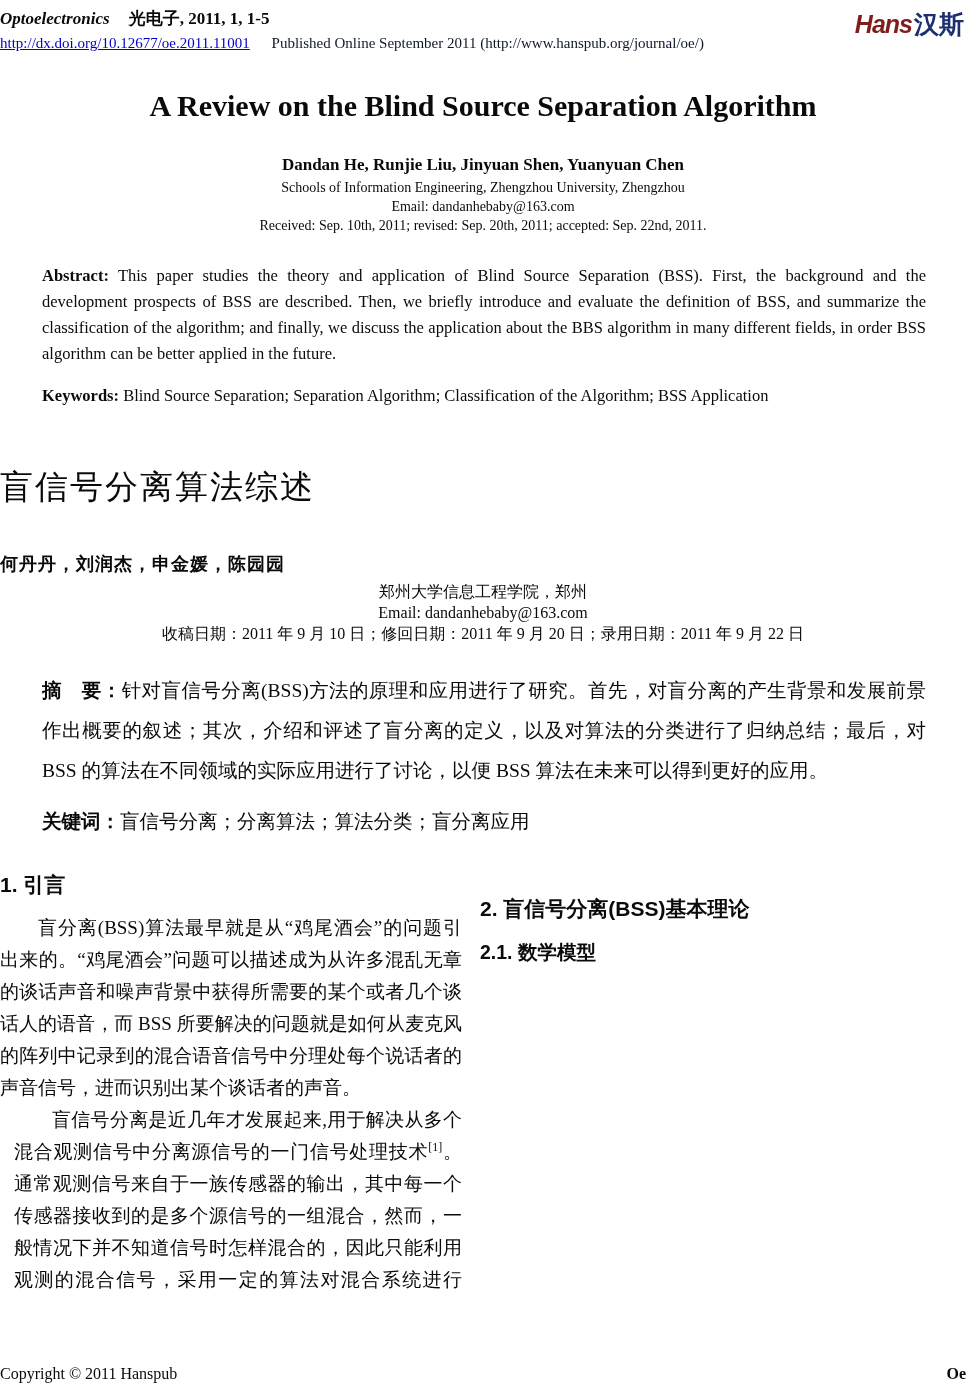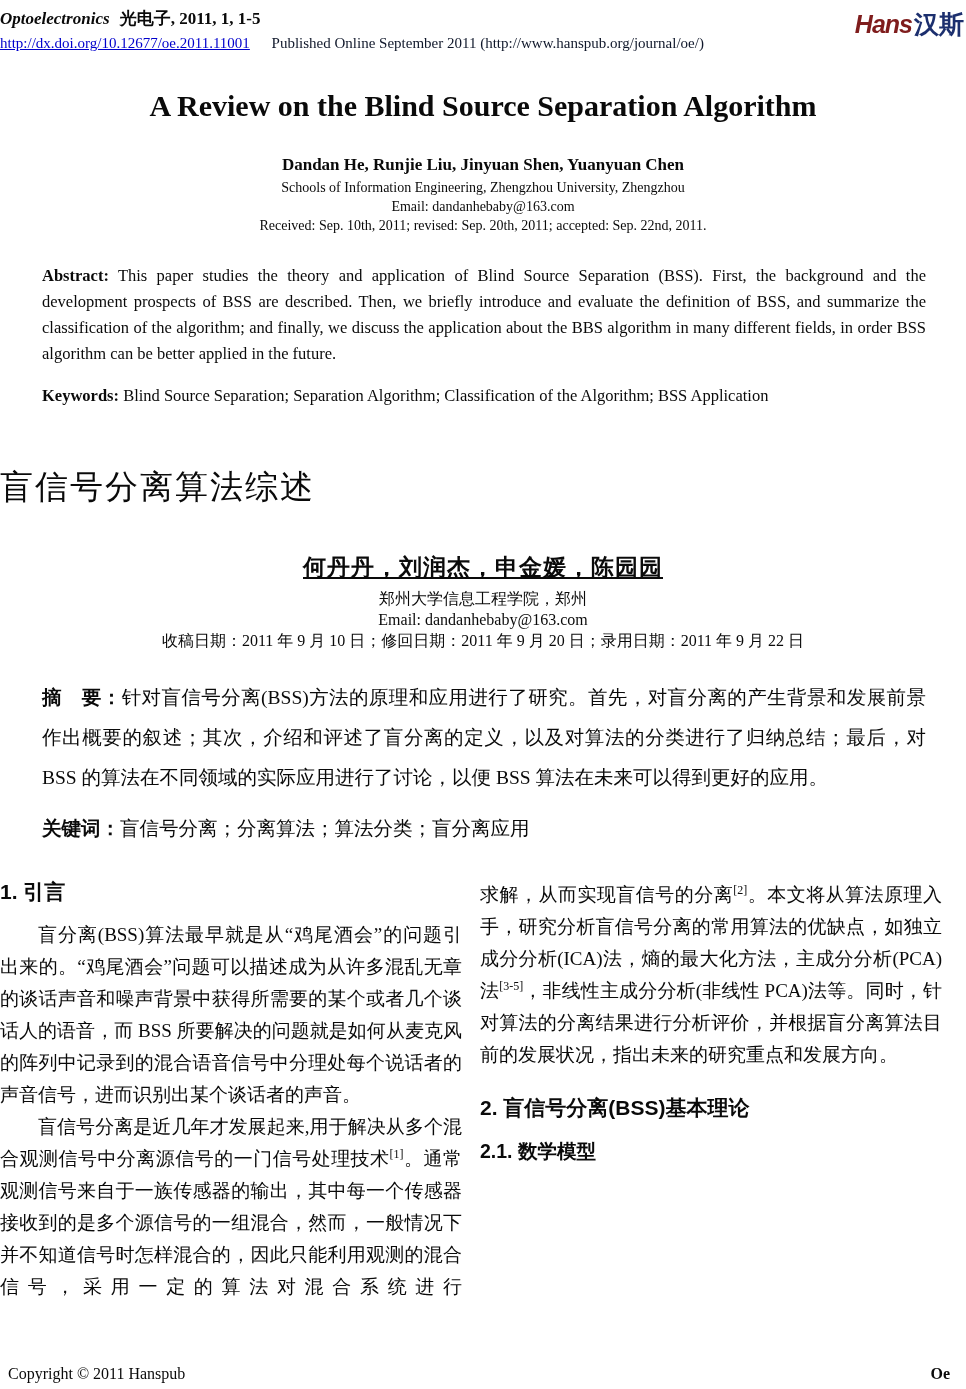--- a/index.html
+++ b/index.html
@@ -10,61 +10,61 @@
     background:#ffffff;
     color:#0a0a0a;
     font-family:"Liberation Serif","DejaVu Serif",serif;
     overflow:hidden;
   }
   
   .hdr{display:flex;justify-content:space-between;align-items:flex-start;padding-top:8px;}
   .hdr-left{line-height:1.25;}
   .jline{font-size:17px;font-weight:bold;}
   .jname{font-style:italic;}
-  .jissue{margin-left:6px;}
+  .jissue{margin-left:15px;}
   .doiline{font-size:15px;margin-top:5px;}
   .doilink{color:#0000cc;text-decoration:underline;cursor:pointer;}
   .published{margin-left:18px;color:#0f172a;}
   .logo{font-family:"Liberation Sans","DejaVu Sans",sans-serif;font-size:25px;font-weight:bold;white-space:nowrap;padding-right:2px;}
   .logo-hans{color:#7f1d1d;font-style:italic;letter-spacing:-1px;}
   .logo-cn{color:#1c2f6e;margin-left:2px;}
   
   .title-en{margin-top:36px;text-align:center;font-size:30px;font-weight:bold;}
   .authors-en{margin-top:32px;text-align:center;font-size:17px;font-weight:bold;}
   .meta{line-height:19px;text-align:center;font-size:14px;}
   .meta-first{margin-top:3px;}
   
   .blk{margin:28px 40px 0 42px;font-size:16.5px;line-height:26px;text-align:justify;}
   .blk b{font-weight:bold;}
   .kw-en{margin-top:16px;}
   
   .title-cn{margin-top:56px;text-align:left;font-size:33px;font-weight:normal;
             font-family:"Liberation Sans","DejaVu Sans",sans-serif;letter-spacing:2px;}
-  .authors-cn{margin-top:42px;text-align:center;font-size:23px;font-weight:bold;letter-spacing:1px;text-decoration:underline;}
+  .authors-cn{margin-top:42px;font-size:18px;font-weight:bold;letter-spacing:1px;}
   .meta-cn{line-height:21px;text-align:center;font-size:16px;}
   .meta-cn-first{margin-top:5px;}
   
   .blk-cn{margin:26px 40px 0 42px;font-size:19.5px;line-height:40px;text-align:justify;}
   .lbl-cn{font-weight:bold;font-family:"Liberation Sans","DejaVu Sans",sans-serif;}
   .kw-cn{margin-top:10px;}
   
   .cols{display:flex;gap:18px;margin-top:30px;font-size:19px;line-height:32px;}
   .col{width:462px;text-align:justify;}
   .sec-h1{font-size:21px;font-weight:bold;line-height:26px;margin:0 0 14px 0;
           font-family:"Liberation Sans","DejaVu Sans",sans-serif;text-align:left;}
   .sec-h2{font-size:19.5px;font-weight:bold;line-height:24px;margin:18px 0 14px 0;
           font-family:"Liberation Sans","DejaVu Sans",sans-serif;text-align:left;}
   .sec-h1.gap-top{margin-top:24px;}
   .para{margin:0;text-indent:2em;}
   .para-cont{margin:0;text-indent:0;}
-  .stretch-last{text-align-last:justify;}
+  .stretch-last{text-align-last:justify;padding-left:14px;}
   sup{font-size:12px;line-height:0;}
   .mvar{font-weight:bold;font-style:italic;}
   
-  .footer{position:absolute;left:0;right:16px;bottom:6px;display:flex;justify-content:space-between;font-size:16px;margin-left:8px;}
+  .footer{position:absolute;left:0;right:0;bottom:6px;display:flex;justify-content:space-between;font-size:16px;}
   .ftr-abbr{font-weight:bold;}
 </style>
 </head>
 <body>
 
 <div id="page">
 
   <div class="hdr">
     <div class="hdr-left">
       <div class="jline">
@@ -108,21 +108,20 @@
   </div>
 
   <div class="cols">
     <div class="col">
       <div class="sec-h1">1. 引言</div>
       <p class="para">盲分离(BSS)算法最早就是从“鸡尾酒会”的问题引出来的。“鸡尾酒会”问题可以描述成为从许多混乱无章的谈话声音和噪声背景中获得所需要的某个或者几个谈话人的语音，而 BSS 所要解决的问题就是如何从麦克风的阵列中记录到的混合语音信号中分理处每个说话者的声音信号，进而识别出某个谈话者的声音。</p>
       <p class="para stretch-last"><span>盲信号分离是近几年才发展起来,用于解决从多个混合观测信号中分离源信号的一门信号处理技术</span><sup>[1]</sup><span>。通常观测信号来自于一族传感器的输出，其中每一个传感器接收到的是多个源信号的一组混合，然而，一般情况下并不知道信号时怎样混合的，因此只能利用观测的混合信号，采用一定的算法对混合系统进行</span></p>
     </div>
 
     <div class="col">
-      <p class="para-cont"><span>求解，从而实现盲信号的分离</span><sup>[2]</sup><span>。本文将从算法原理入手，研究分析盲信号分离的常用算法的优缺点，如独立成分分析(ICA)法，熵的最大化方法，主成分分析(PCA)法</span><sup>[3-5]</sup><span>，非线性主成分分析(非线性 PCA)法等。同时，针对算法的分离结果进行分析评价，并根据盲分离算法目前的发展状况，指出未来的研究重点和发展方向。</span></p>
 
       <div class="sec-h1 gap-top">2. 盲信号分离(BSS)基本理论</div>
       <div class="sec-h2">2.1. 数学模型</div>
     </div>
   </div>
 
   <div class="footer">
     <span>Copyright © 2011 Hanspub</span>
     <span class="ftr-abbr">Oe</span>
   </div>

